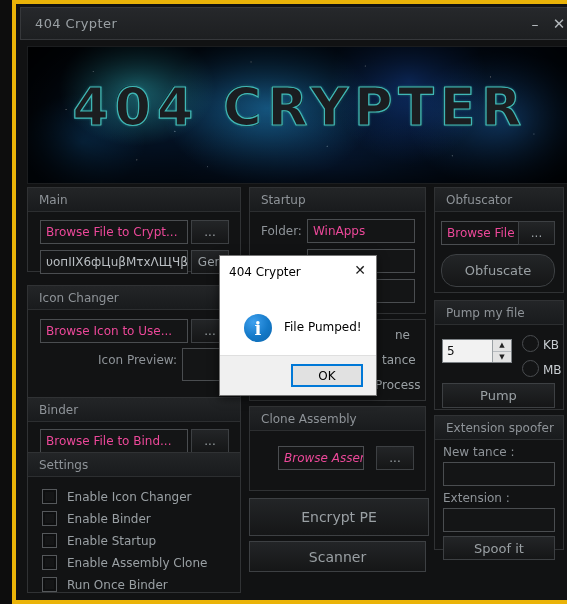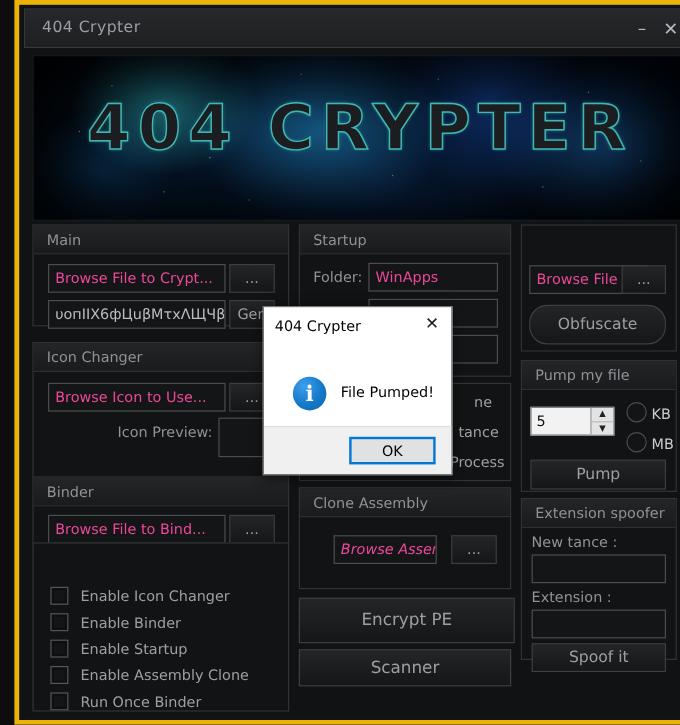--- a/index.html
+++ b/index.html
@@ -138,20 +138,21 @@
 
   <div class="panel" style="left:11px;top:393px;width:214px;height:57px;">
     <div class="ptitle">Binder</div>
     <div class="body">
       <div class="dinput" style="left:12px;top:7px;width:148px;">Browse File to Bind...</div>
       <div class="dbtn" style="top:7px;right:11px;width:38px;height:24px;">...</div>
     </div>
   </div>
 
   <div class="panel" style="left:11px;top:448px;width:214px;height:141px;">
+    <div class="ptitle">Settings</div>
     <div class="body">
       <div class="chk" style="left:14px;top:12px;">
           <i></i>
         </div>
       <div class="chkl" style="left:39px;top:13px;">Enable Icon Changer</div>
       <div class="chk" style="left:14px;top:34px;">
           <i></i>
         </div>
       <div class="chkl" style="left:39px;top:35px;">Enable Binder</div>
       <div class="chk" style="left:14px;top:56px;">
@@ -192,20 +193,21 @@
     <div class="body">
       <div class="dinput" style="left:28px;top:15px;width:86px;font-style:italic;">Browse Assembly</div>
       <div class="dbtn" style="top:15px;right:11px;width:38px;height:24px;">...</div>
     </div>
   </div>
 
   <div class="dbtn" style="left:233px;top:494px;width:180px;height:38px;font-size:14px;">Encrypt PE</div>
   <div class="dbtn" style="left:233px;top:537px;width:177px;height:31px;font-size:14px;">Scanner</div>
 
   <div class="panel" style="left:418px;top:183px;width:130px;height:106px;">
+    <div class="ptitle">Obfuscator</div>
     <div class="body">
       <div class="dinput" style="left:6px;top:9px;width:98px;">Browse File</div>
       <div class="dbtn" style="right:8px;top:9px;width:37px;height:24px;">...</div>
       <div class="dbtn" style="left:6px;top:42px;right:8px;height:33px;font-size:13px;border-radius:15px;">Obfuscate</div>
     </div>
   </div>
 
   <div class="panel" style="left:418px;top:296px;width:130px;height:110px;">
     <div class="ptitle">Pump my file</div>
     <div class="body">

